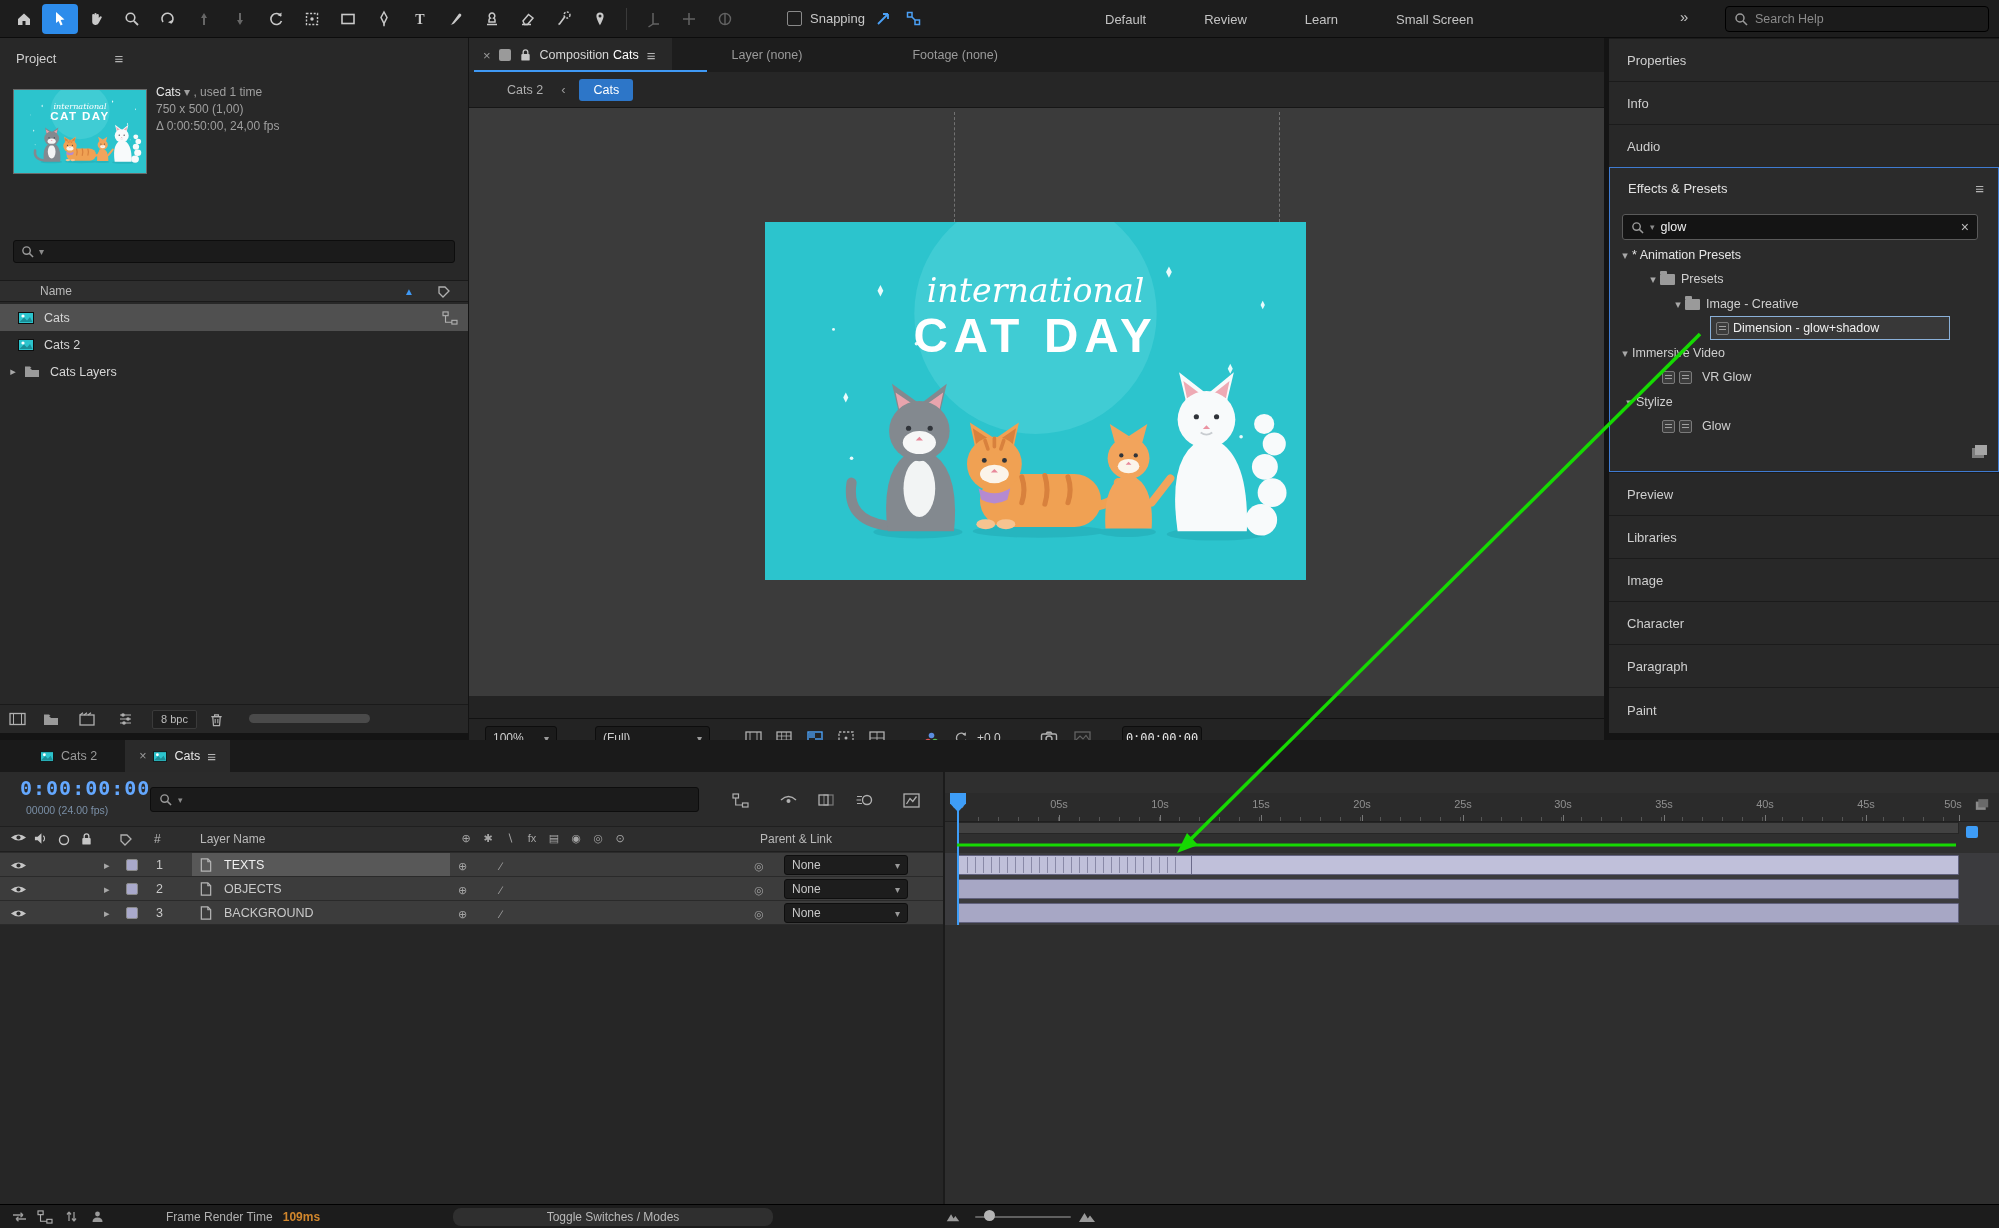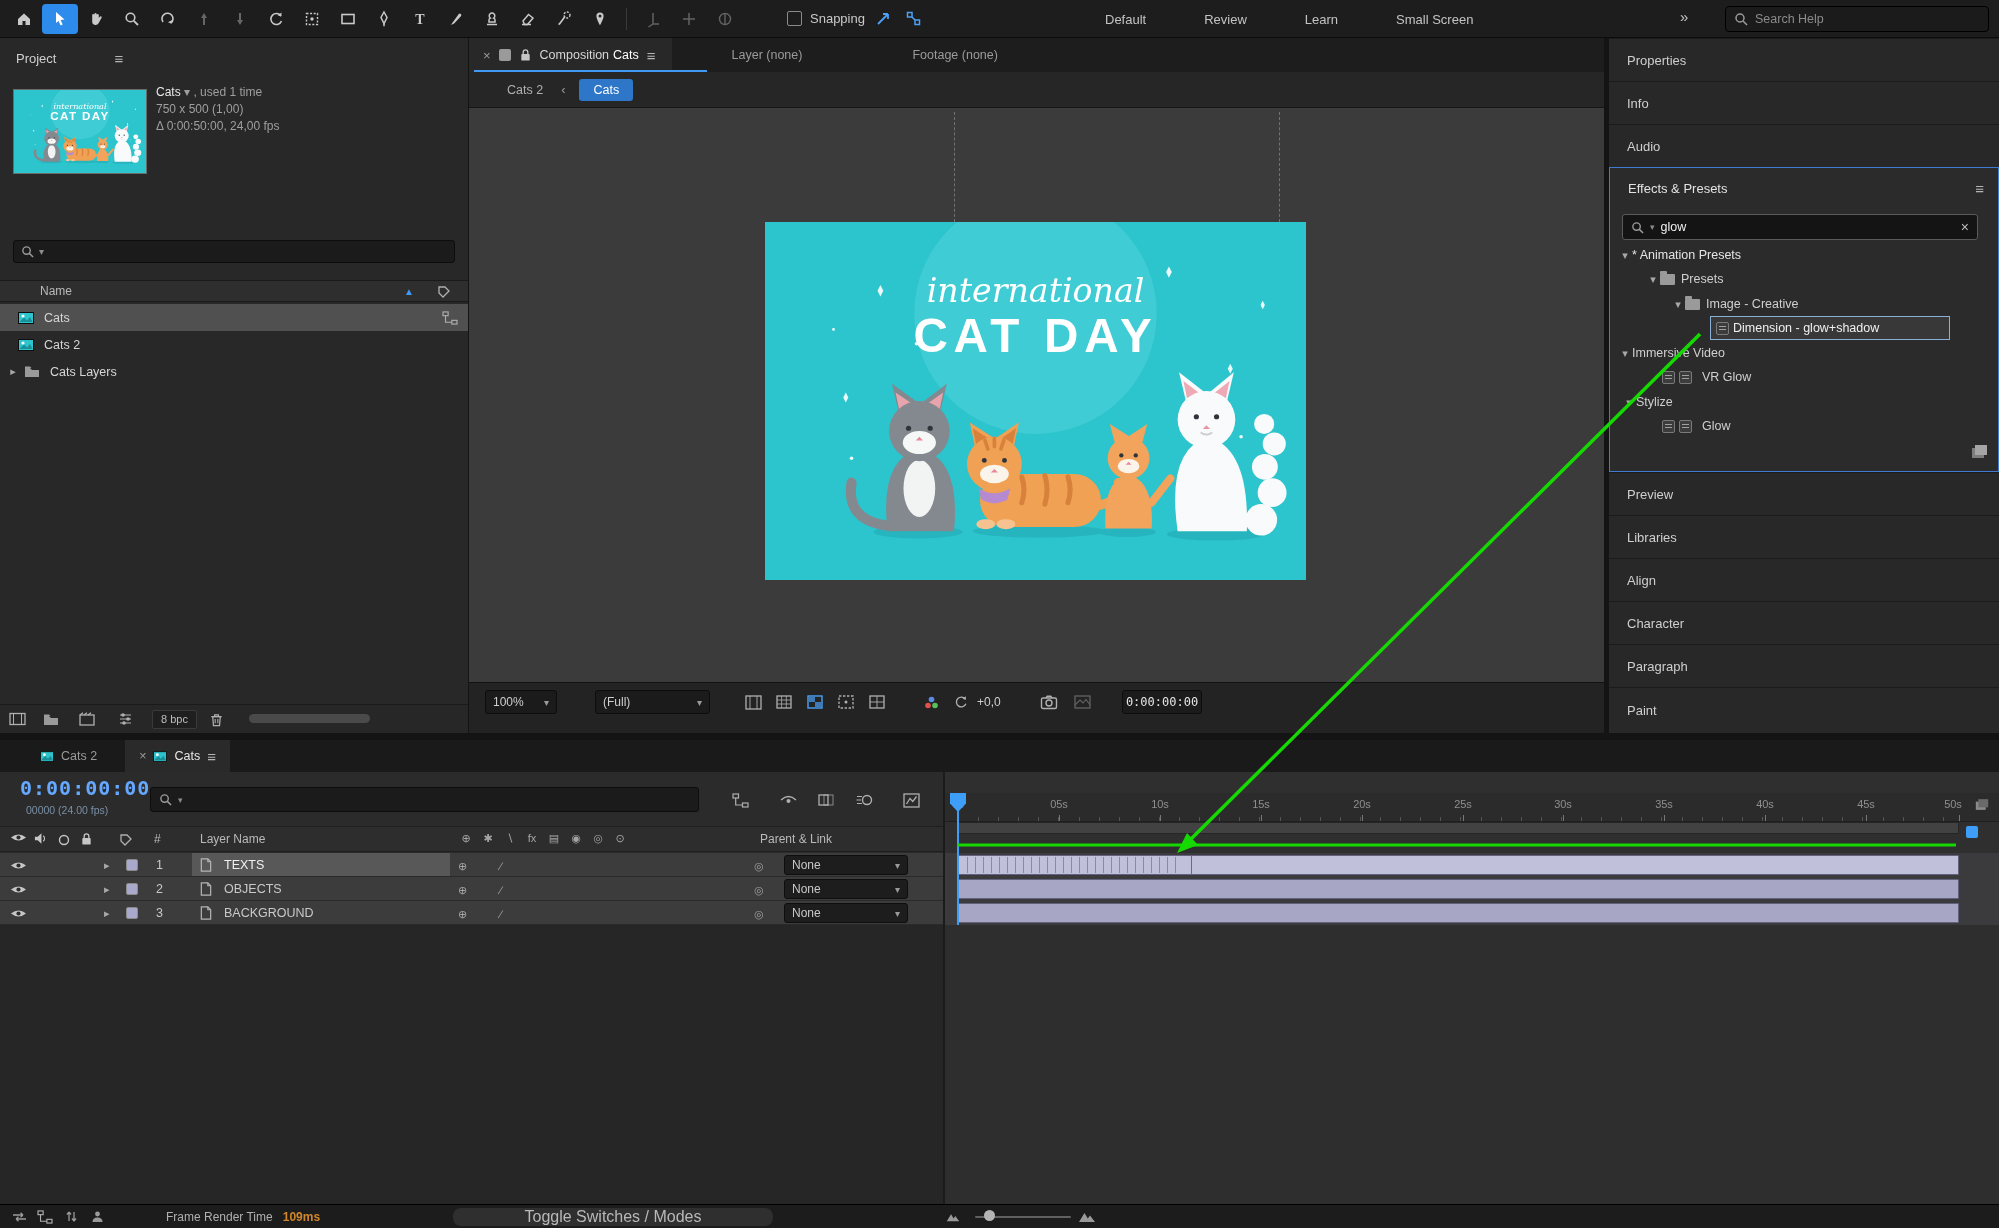--- a/index.html
+++ b/index.html
@@ -50,21 +50,21 @@
   
   .comp{left:469px;top:38px;width:1135px;height:695px;background:#232323}
   .comp-tabs{position:absolute;left:0;top:0;width:100%;height:34px;background:#1d1d1d;display:flex;align-items:center}
   .comp-tab-active{position:relative;height:34px;display:flex;align-items:center;gap:8px;background:#282828;padding:0 16px 0 14px}
   .comp-underline{position:absolute;left:5px;top:32px;width:233px;height:2px;background:#3f99f5}
   .ghost-tab{color:#9a9a9a;font-size:12.5px}
   .crumbbar{position:absolute;left:0;top:34px;width:100%;height:36px;background:#262626;border-bottom:1px solid #161616;display:flex;align-items:center}
   .crumb-pill{height:22px;padding:0 14px;background:#2d76c8;border-radius:3px;color:#fff;font-size:12.5px;display:flex;align-items:center}
   .viewer{position:absolute;left:0;top:70px;width:100%;height:588px;background:#3b3b3b;overflow:hidden}
   .guide{position:absolute;top:4px;height:110px;border-left:1px dashed #8a8a8a;opacity:.7}
-  .comp-foot{position:absolute;left:0;top:644px;width:100%;height:37px;background:#232323;border-top:1px solid #121212;display:flex;align-items:center}
+  .comp-foot{position:absolute;left:0;top:680px;width:100%;height:37px;background:#232323;border-top:1px solid #121212;display:flex;align-items:center}
   .sel-box{height:24px;background:#1b1b1b;border:1px solid #0d0d0d;border-radius:3px;display:flex;align-items:center;justify-content:space-between;padding:0 7px;font-size:12px;color:#cfcfcf}
   .foot-ic{position:absolute;top:7px;width:24px;height:24px;display:flex;align-items:center;justify-content:center}
   .tc-box{position:absolute;left:653px;top:7px;width:80px;height:24px;background:#1b1b1b;border:1px solid #0d0d0d;border-radius:3px;display:flex;align-items:center;justify-content:center;font-family:"DejaVu Sans Mono",monospace;font-size:12px;color:#e4e4e4}
 
   
   .rail{left:1609px;top:38px;width:390px;height:695px;background:#282828}
   .band{position:absolute;left:0;width:100%;height:43px;border-top:1px solid #1b1b1b;background:#282828;display:flex;align-items:center;padding-left:18px}
   .fxp{position:absolute;left:0;top:129px;width:100%;height:305px;background:#2b2b2b;border:1px solid #3f7bd1}
   .fxp-head{position:absolute;left:0;top:0;width:100%;height:40px;display:flex;align-items:center;justify-content:space-between;padding:0 14px 0 18px}
   .fxp-search{position:absolute;left:12px;top:46px;width:356px;height:26px;background:#141414;border:1px solid #5a5a5a;border-radius:3px;display:flex;align-items:center;padding:0 8px;gap:6px}
@@ -112,21 +112,21 @@
   .playline{position:absolute;left:12px;top:21px;width:2px;height:132px;background:#3e9df7}
   .playhead{position:absolute;left:5px;top:21px;width:16px;height:19px;background:#3e9df7;clip-path:polygon(0 0,100% 0,100% 55%,50% 100%,0 55%)}
   .tl-belowL{position:absolute;left:0;top:153px;width:943px;height:279px;background:#262626}
   .tl-belowR{position:absolute;left:0;top:153px;width:1056px;height:279px;background:#2e2e2e}
 
   
   .status{left:0;top:1204px;width:1999px;height:24px;background:#1c1c1c;border-top:1px solid #000;display:flex;align-items:center}
   .st-ic{width:26px;height:20px;display:flex;align-items:center;justify-content:center}
   .frt-lbl{font-size:12px;color:#b0b0b0;margin-left:56px}
   .frt-val{font-size:12px;font-weight:bold;margin-left:10px}
-  .toggle-btn{position:absolute;left:453px;top:3px;width:320px;height:18px;background:#2f2f2f;border-radius:8px;display:flex;align-items:center;justify-content:center;font-size:16px;color:#b9b9b9}
+  .toggle-btn{position:absolute;left:453px;top:3px;width:320px;height:18px;background:#2f2f2f;border-radius:8px;display:flex;align-items:center;justify-content:center;font-size:12px;color:#b9b9b9}
   .zoomslider{position:absolute;left:975px;top:11px;width:96px;height:2px;background:#606060;border-radius:1px}
   .zoomhandle{position:absolute;left:984px;top:5px;width:11px;height:11px;border-radius:50%;background:#b5b5b5}
 
   
   .art-script{font-family:"DejaVu Serif",serif;font-style:italic;font-size:46px;fill:#ffffff}
   .art-title{font-family:"Liberation Sans",sans-serif;font-weight:700;font-size:66px;letter-spacing:8px;fill:#ffffff}
 
   .annot{position:absolute;left:0;top:0;width:1999px;height:1228px;pointer-events:none;z-index:60}
 </style>
 </head>
@@ -663,21 +663,21 @@
         </svg>
     </div>
 
     <div class="band" style="top:434px">
         <span class="pnl-title">Preview</span>
       </div>
     <div class="band" style="top:477px">
         <span class="pnl-title">Libraries</span>
       </div>
     <div class="band" style="top:520px">
-        <span class="pnl-title">Align</span>
+        <span class="pnl-title">Image</span>
       </div>
     <div class="band" style="top:563px">
         <span class="pnl-title">Character</span>
       </div>
     <div class="band" style="top:649px;height:46px">
         <span class="pnl-title">Paint</span>
       </div>
     <div class="band" style="top:606px">
         <span class="pnl-title">Paragraph</span>
       </div>

